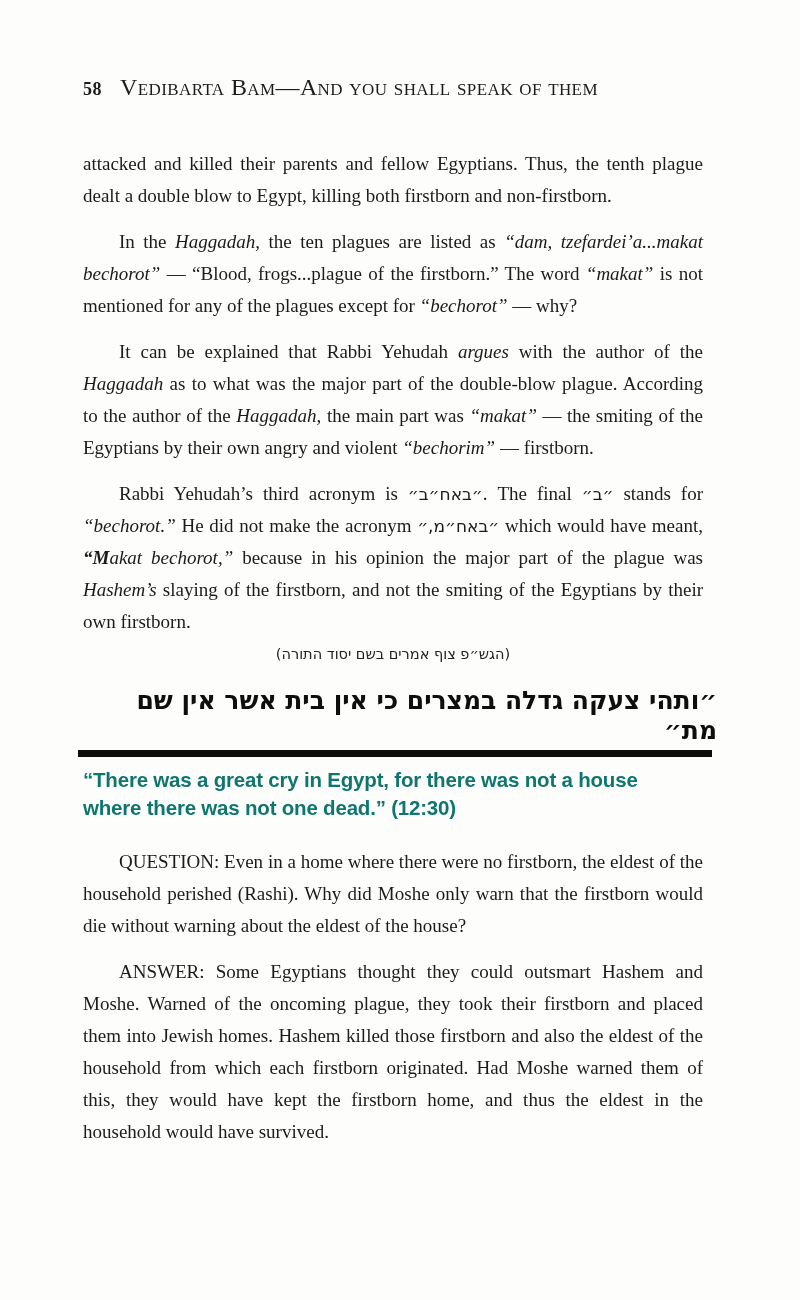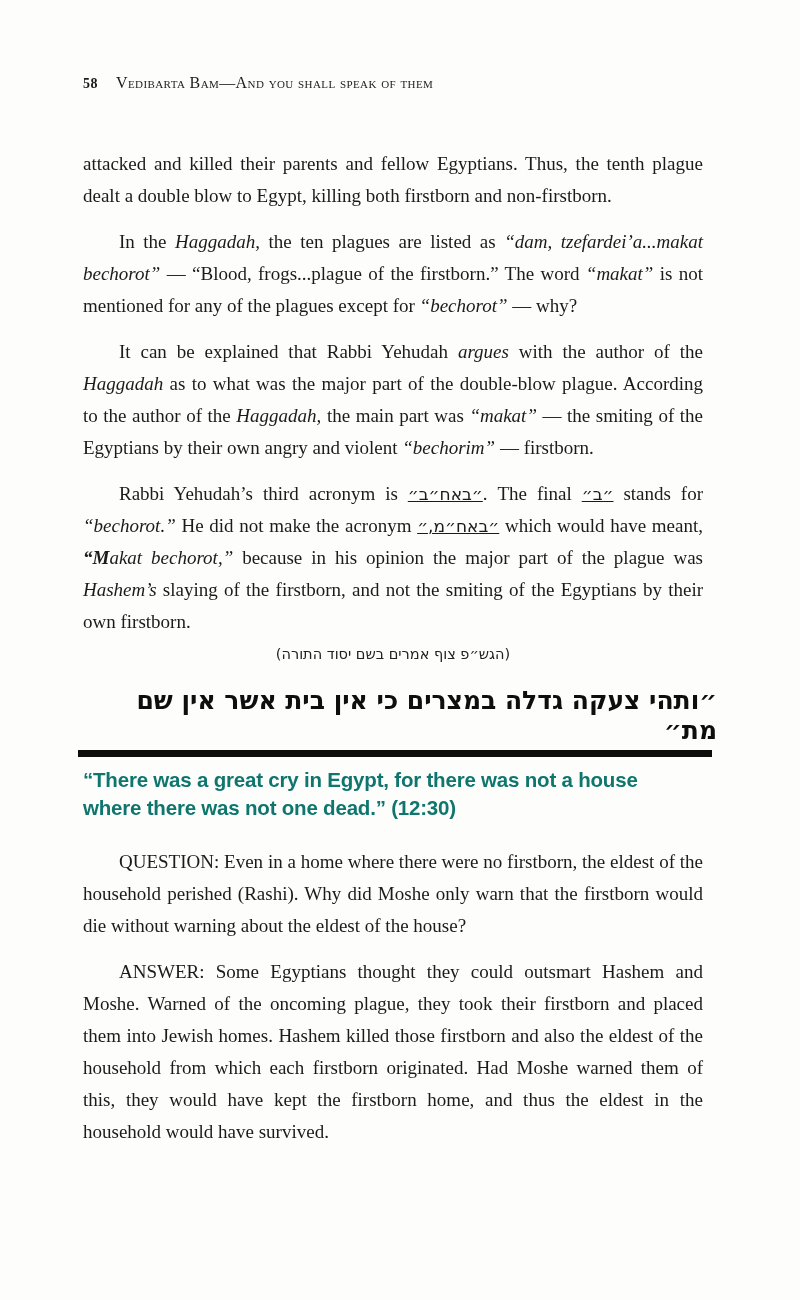--- a/index.html
+++ b/index.html
@@ -16,27 +16,27 @@
   
   .running-head {
     position: absolute;
     top: 74px;
     left: 83px;
     width: 640px;
     white-space: nowrap;
   }
   .page-number {
     font-weight: bold;
-    font-size: 14px;
+    font-size: 18px;
     margin-right: 14px;
     letter-spacing: 0.5px;
   }
   .book-title {
     font-variant-caps: small-caps;
-    font-size: 16px;
+    font-size: 24px;
     letter-spacing: 0.4px;
     text-align: center;
   }
   
   .content {
     position: absolute;
     top: 148px;
     left: 83px;
     width: 620px;
   }
@@ -48,21 +48,20 @@
     text-indent: 0;
   }
   .body-para.indent { text-indent: 36px; }
   .seg-n { font-style: normal; }
   .seg-i { font-style: italic; }
   .seg-bi { font-style: italic; font-weight: bold; }
   .seg-h {
     font-family: "DejaVu Sans", sans-serif;
     font-size: 17px;
     letter-spacing: 0;
-    text-decoration: underline;
   }
   .citation {
     direction: rtl;
     text-align: center;
     font-family: "DejaVu Sans", sans-serif;
     font-size: 14.5px;
     margin: -6px 0 0 0;
     color: #222;
   }
   

